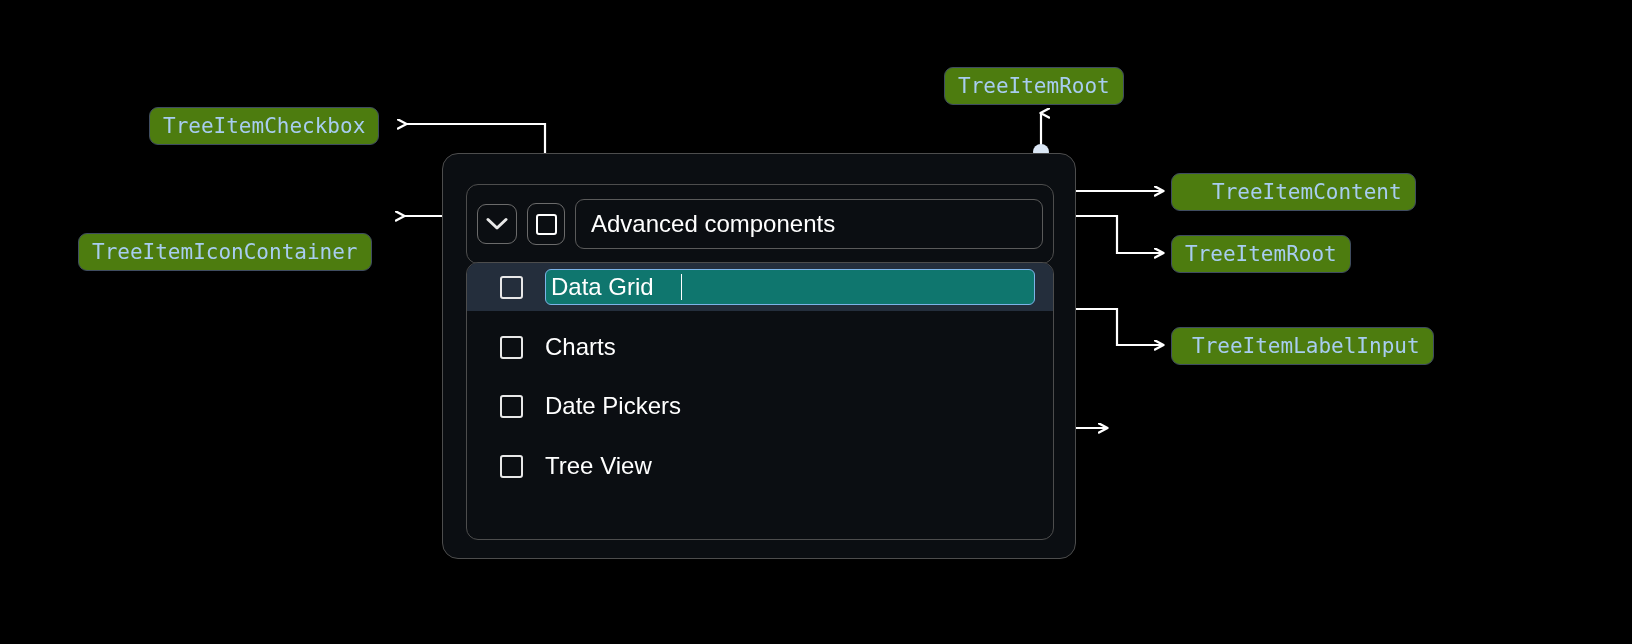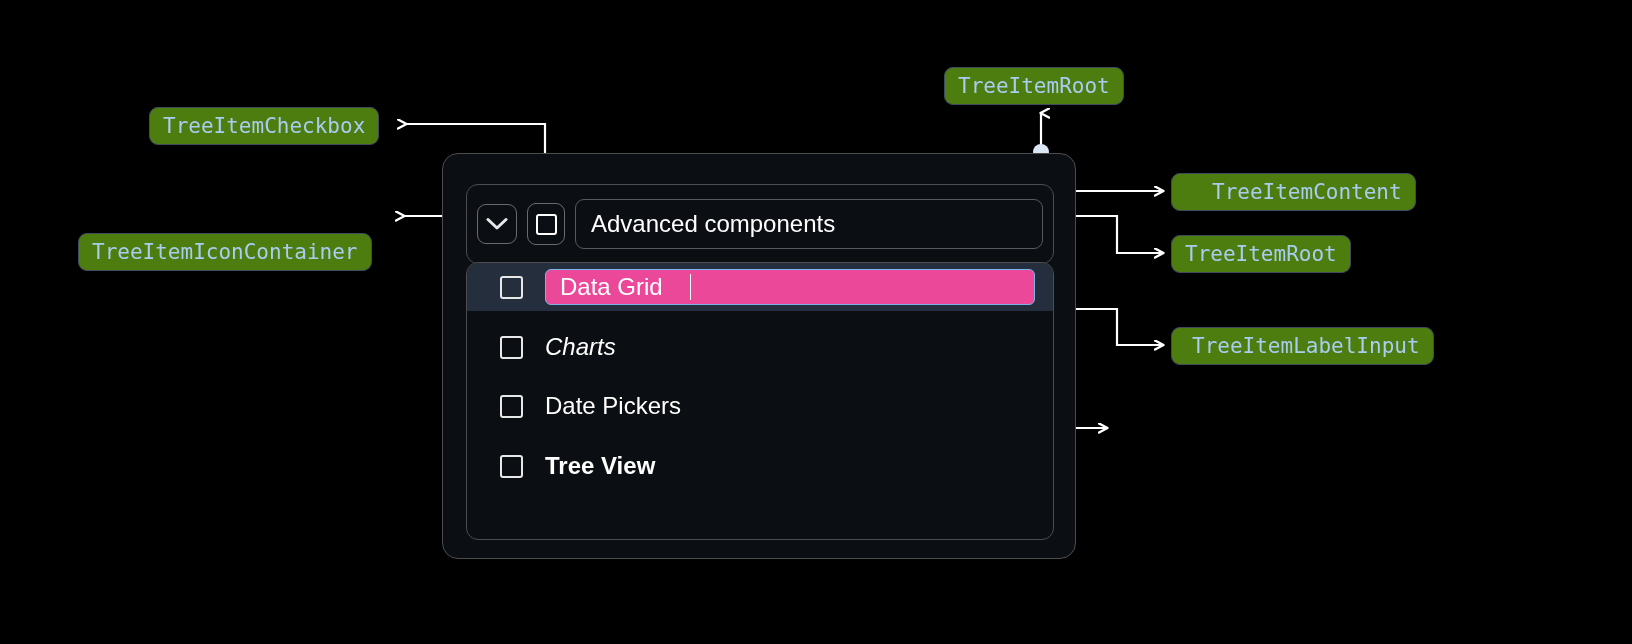--- a/index.html
+++ b/index.html
@@ -164,24 +164,24 @@
     background: #242e3c;
   }
 
   .label-input {
     position: relative;
     width: 490px;
     height: 36px;
     box-sizing: border-box;
     border: 1.5px solid #7cb3e8;
     border-radius: 6px;
-    background: #ec4899;
-    display: flex;
-    align-items: center;
-    padding-left: 14px;
+    background: #0f766e;
+    display: flex;
+    align-items: center;
+    padding-left: 5px;
     color: #ffffff;
     font-size: 24px;
     gap: 24px;
   }
   .caret {
     display: inline-block;
     width: 1.5px;
     height: 26px;
     background: #ffffff;
     margin-left: 3px;
@@ -268,31 +268,31 @@
     <div class="tree-group">
 
       <div class="tree-item selected" style="top:0px;">
         <span class="cbx-sm"></span>
         <span class="label-input">
           <span>Data Grid</span>
           <span class="caret"></span>
         </span>
       </div>
 
-      <div class="tree-item" style="top:60px;font-style:italic;">
+      <div class="tree-item" style="top:60px;">
         <span class="cbx-sm"></span>
         <span>Charts</span>
       </div>
 
       <div class="tree-item" style="top:119px;">
         <span class="cbx-sm"></span>
         <span>Date Pickers</span>
       </div>
 
-      <div class="tree-item" style="top:179px;font-weight:bold;">
+      <div class="tree-item" style="top:179px;">
         <span class="cbx-sm"></span>
         <span>Tree View</span>
       </div>
 
     </div>
   </div>
 
 </div>
 
 </body></html>

